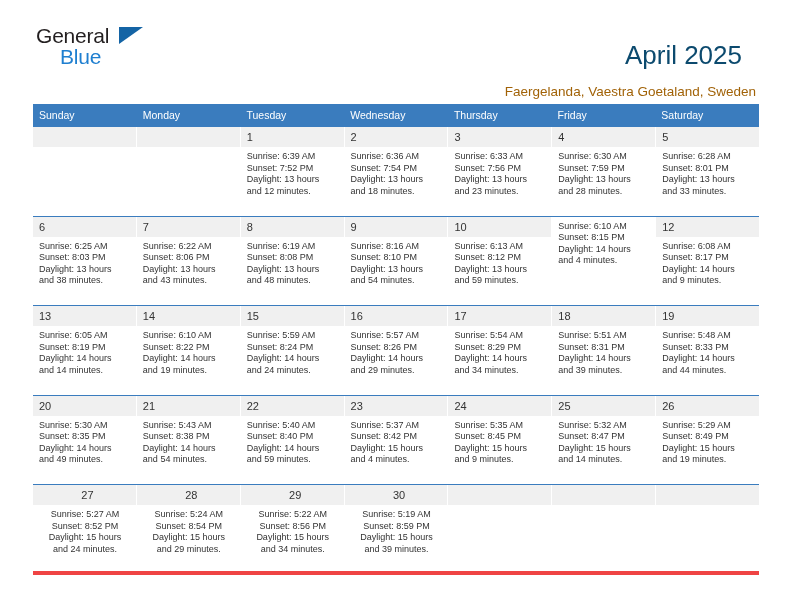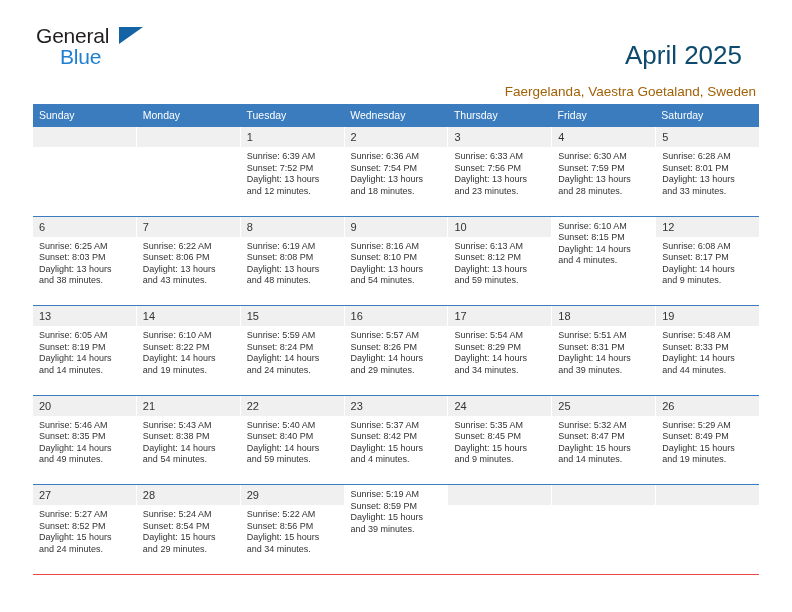--- a/index.html
+++ b/index.html
@@ -105,21 +105,21 @@
     padding: 5px 0 5px 6px;
     line-height: 13px;
     white-space: nowrap;
   }
 
   .week-row {
     display: flex;
     border-bottom: 1px solid #3a7cbe;
     height: 89.5px;
   }
-  .week-row.last { border-bottom: 1px solid #ef4444; }
+  .week-row.last { border-bottom: 4px solid #ef4444; text-align: center; }
 
   .day-cell {
     flex: 1 1 0;
     width: 103.71px;
     border-right: 1px solid #ffffff;
     position: relative;
     background: #ffffff;
   }
   .day-cell:last-child { border-right: none; }
 
@@ -366,21 +366,21 @@
               <div>Sunset: 8:33 PM</div>
               <div>Daylight: 14 hours</div>
               <div>and 44 minutes.</div>
             </div>
           </div>
         </div>
         <div class="week-row">
           <div class="day-cell">
             <div class="day-number">20</div>
             <div class="day-body">
-              <div>Sunrise: 5:46 AM</div>
+              <div>Sunrise: 5:30 AM</div>
               <div>Sunset: 8:35 PM</div>
               <div>Daylight: 14 hours</div>
               <div>and 49 minutes.</div>
             </div>
           </div>
           <div class="day-cell">
             <div class="day-number">21</div>
             <div class="day-body">
               <div>Sunrise: 5:43 AM</div>
               <div>Sunset: 8:38 PM</div>
@@ -456,20 +456,21 @@
           <div class="day-cell">
             <div class="day-number">29</div>
             <div class="day-body">
               <div>Sunrise: 5:22 AM</div>
               <div>Sunset: 8:56 PM</div>
               <div>Daylight: 15 hours</div>
               <div>and 34 minutes.</div>
             </div>
           </div>
           <div class="day-cell">
+            <div class="day-number">30</div>
             <div class="day-body">
               <div>Sunrise: 5:19 AM</div>
               <div>Sunset: 8:59 PM</div>
               <div>Daylight: 15 hours</div>
               <div>and 39 minutes.</div>
             </div>
           </div>
           <div class="day-cell empty">
             <div class="day-number"></div>
             <div class="day-body">

